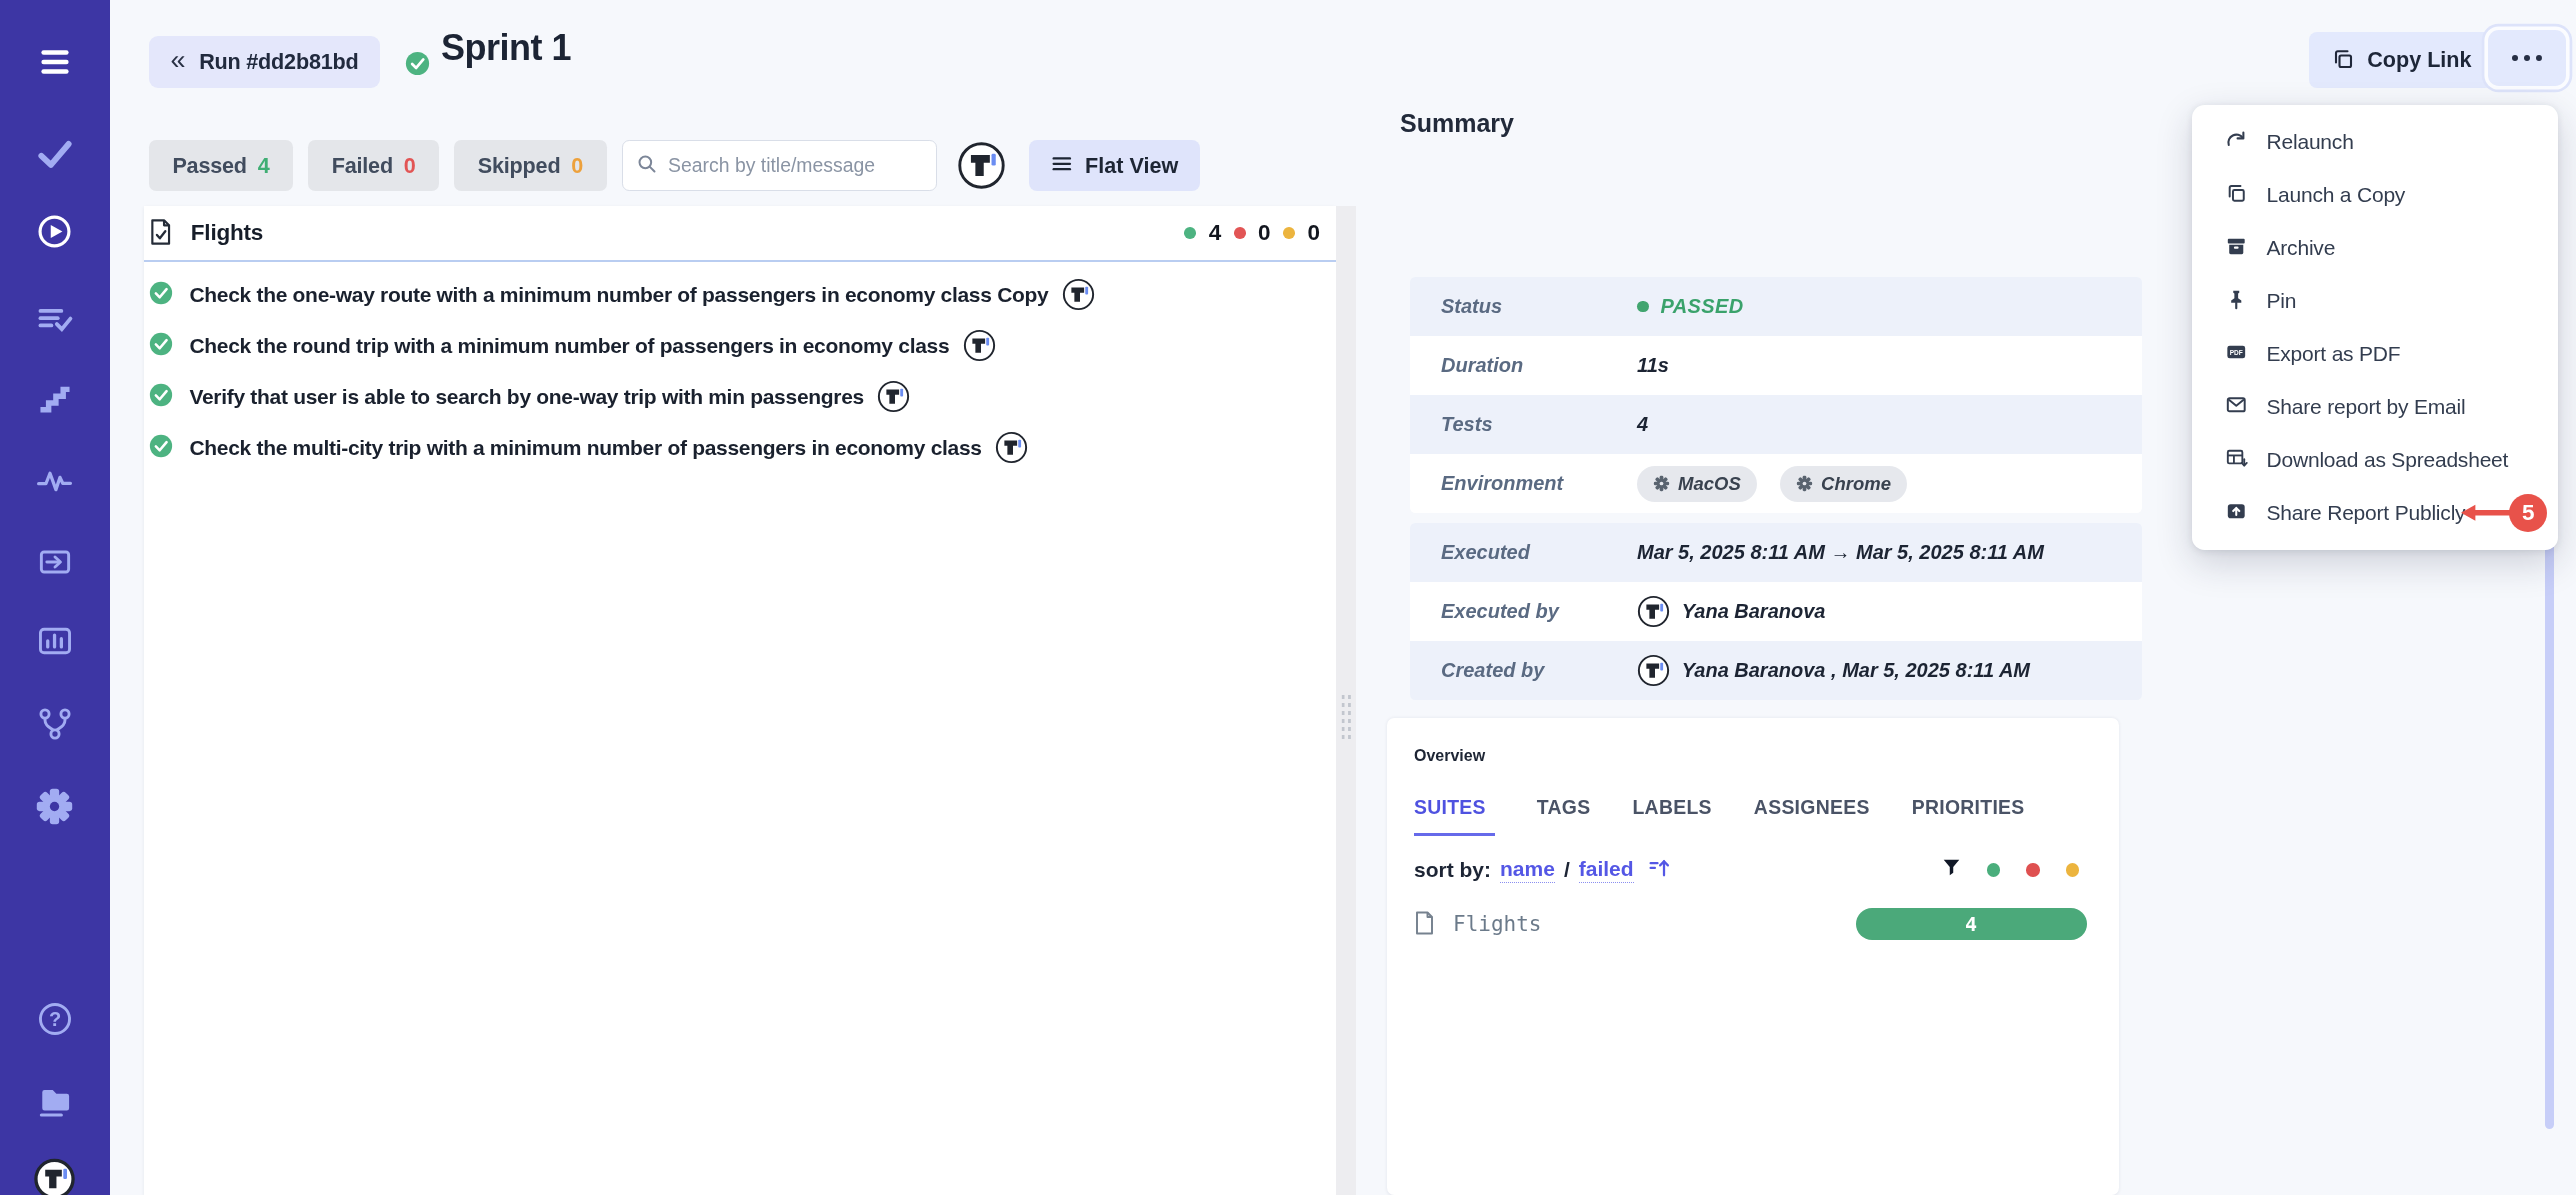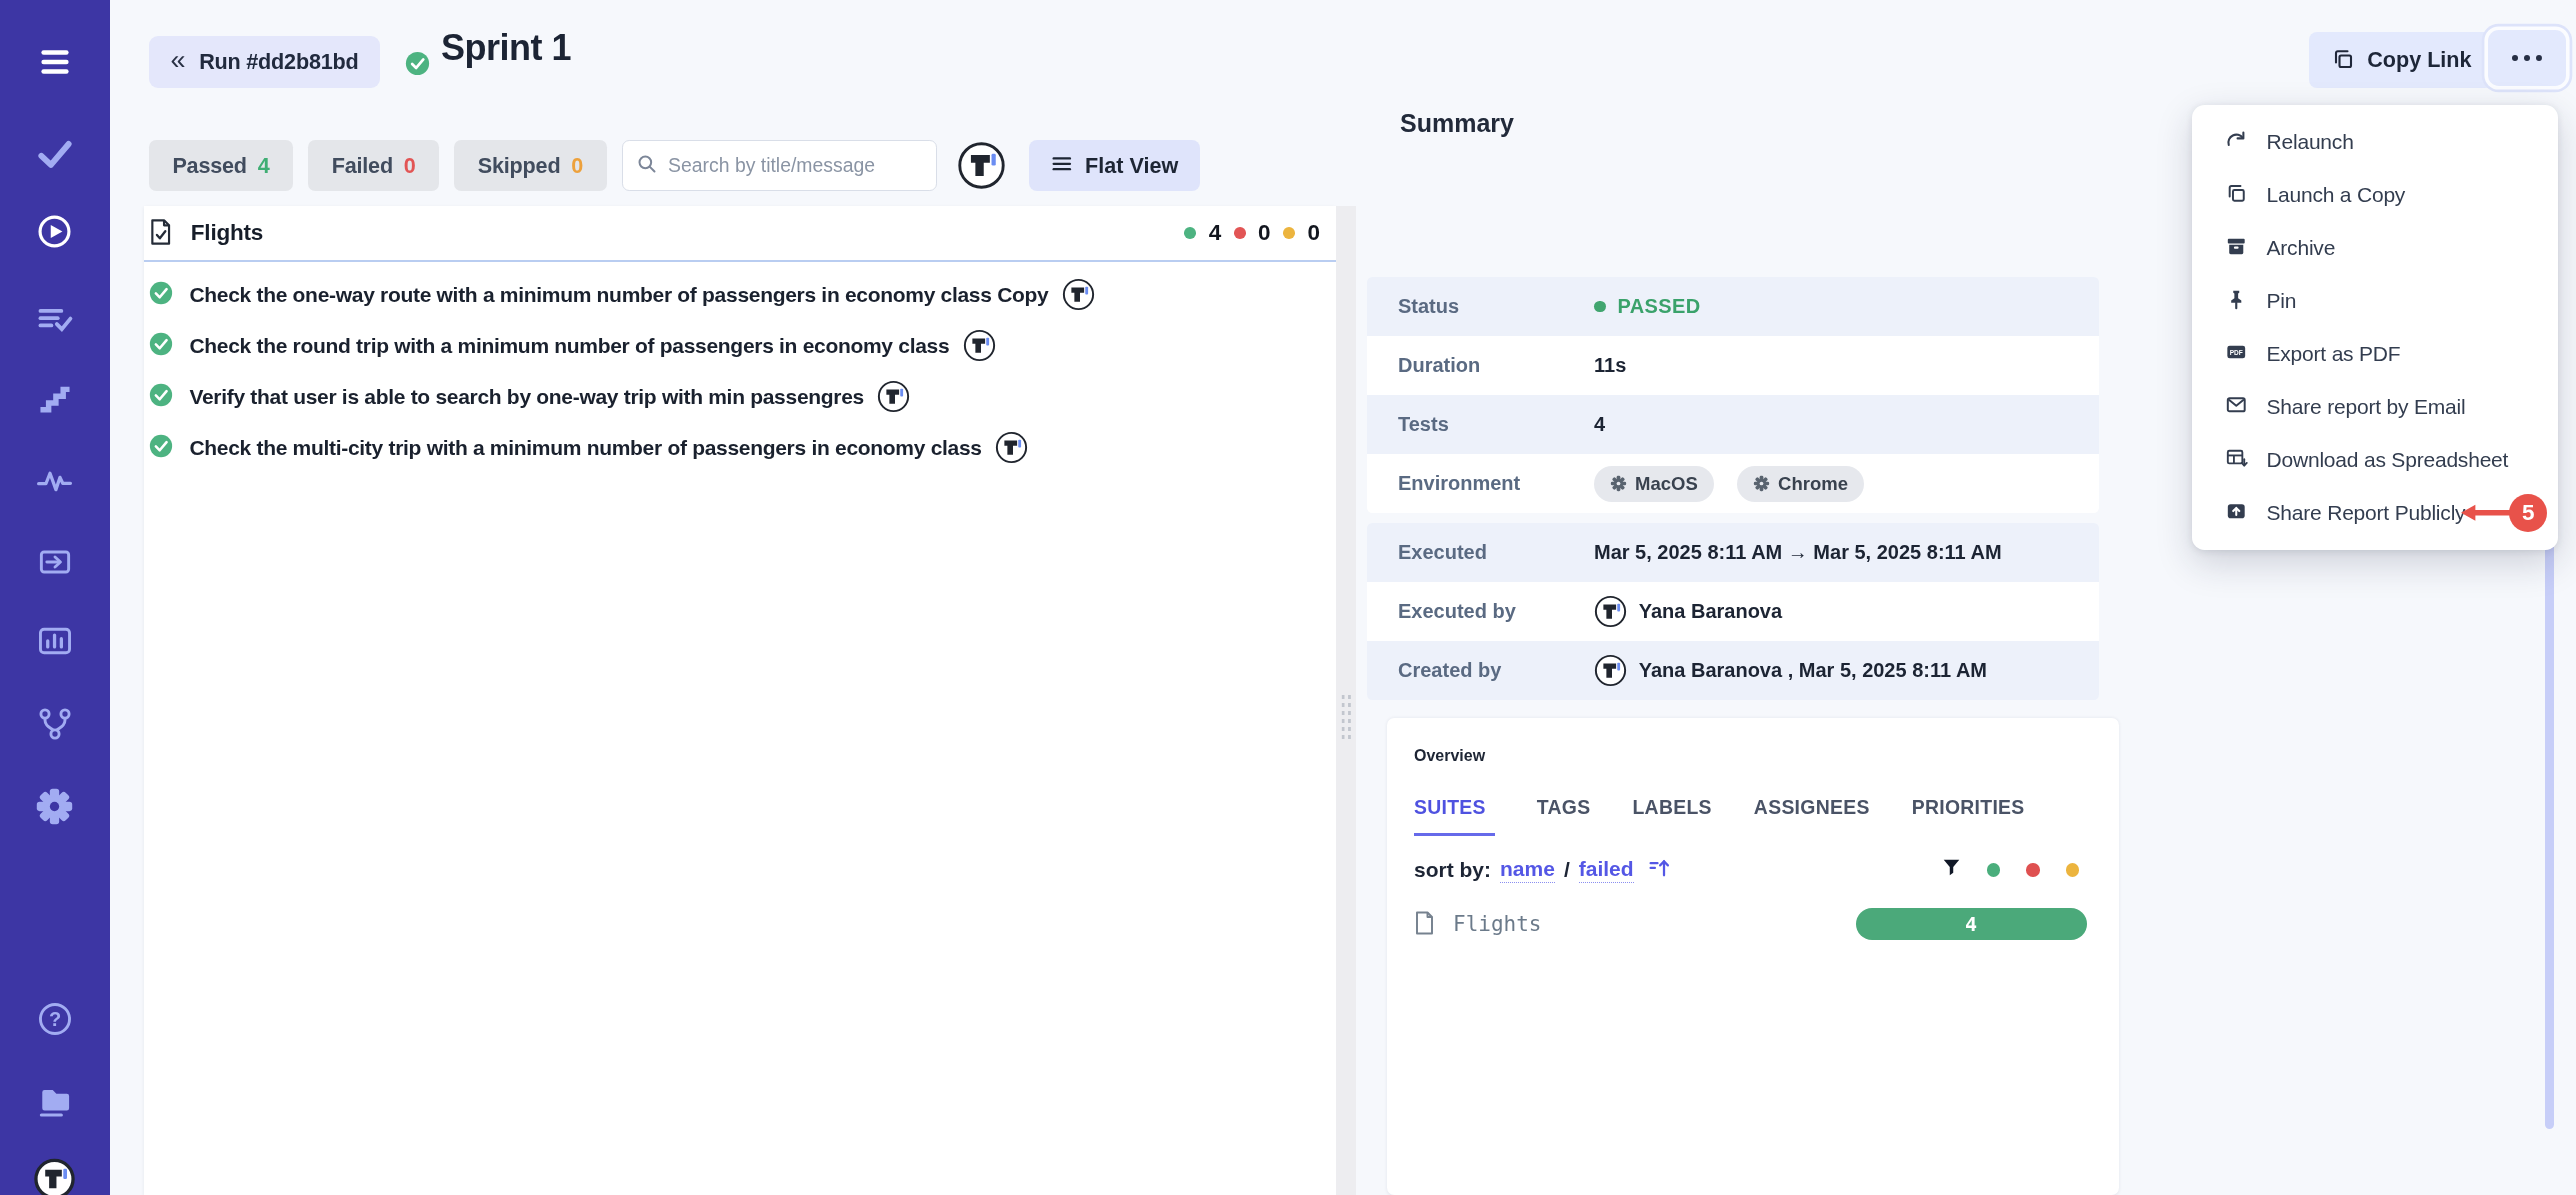--- a/index.html
+++ b/index.html
@@ -56,21 +56,21 @@
   .test-title { font-size:21px; font-weight:600; color:#1a212e; margin-left:16px; letter-spacing:-0.3px; }
   .test-row .tlogo { margin-left:13.5px; }
 
   
   .divider { position:absolute; left:1336px; top:206px; width:20px; height:990px; background:#ededf0; cursor:col-resize; }
   .grip { position:absolute; left:3.6px; top:487px; width:12.6px; height:50px;
     background-image:radial-gradient(#c2c6ce 1.5px, transparent 1.7px); background-size:6.3px 8px; }
 
   
   .summary-title { position:absolute; left:1400px; top:109px; font-size:25px; font-weight:800; color:#222a3a; }
-  .sum-table { position:absolute; left:1367px; width:732px; border-radius:5.4px; overflow:hidden; }
+  .sum-table { position:absolute; left:1410px; width:732px; border-radius:5.4px; overflow:hidden;font-style:italic; }
   .sum-t1 { top:277px; } .sum-t2 { top:523px; }
   .sum-row { height:59px; display:flex; align-items:center; }
   .sum-row.alt { background:#edf1fa; } .sum-row.plain { background:#ffffff; }
   .sum-label { width:227px; padding-left:31px; font-size:20px; font-weight:700; color:#5a6a82; }
   .sum-value { font-size:20px; font-weight:600; color:#1c2433; display:flex; align-items:center; gap:11.7px; }
   .status-dot { width:11.7px; height:11.7px; border-radius:50%; background:#41a56f; }
   .status-text { color:#3aa26b; font-weight:800; letter-spacing:0.4px; }
   .env-chip { height:36px; background:#e6e8ed; border-radius:18px; display:flex; align-items:center; gap:8px;
     padding:0 16px; font-size:18.5px; font-weight:700; color:#39424f; margin-right:11.7px; }
 

